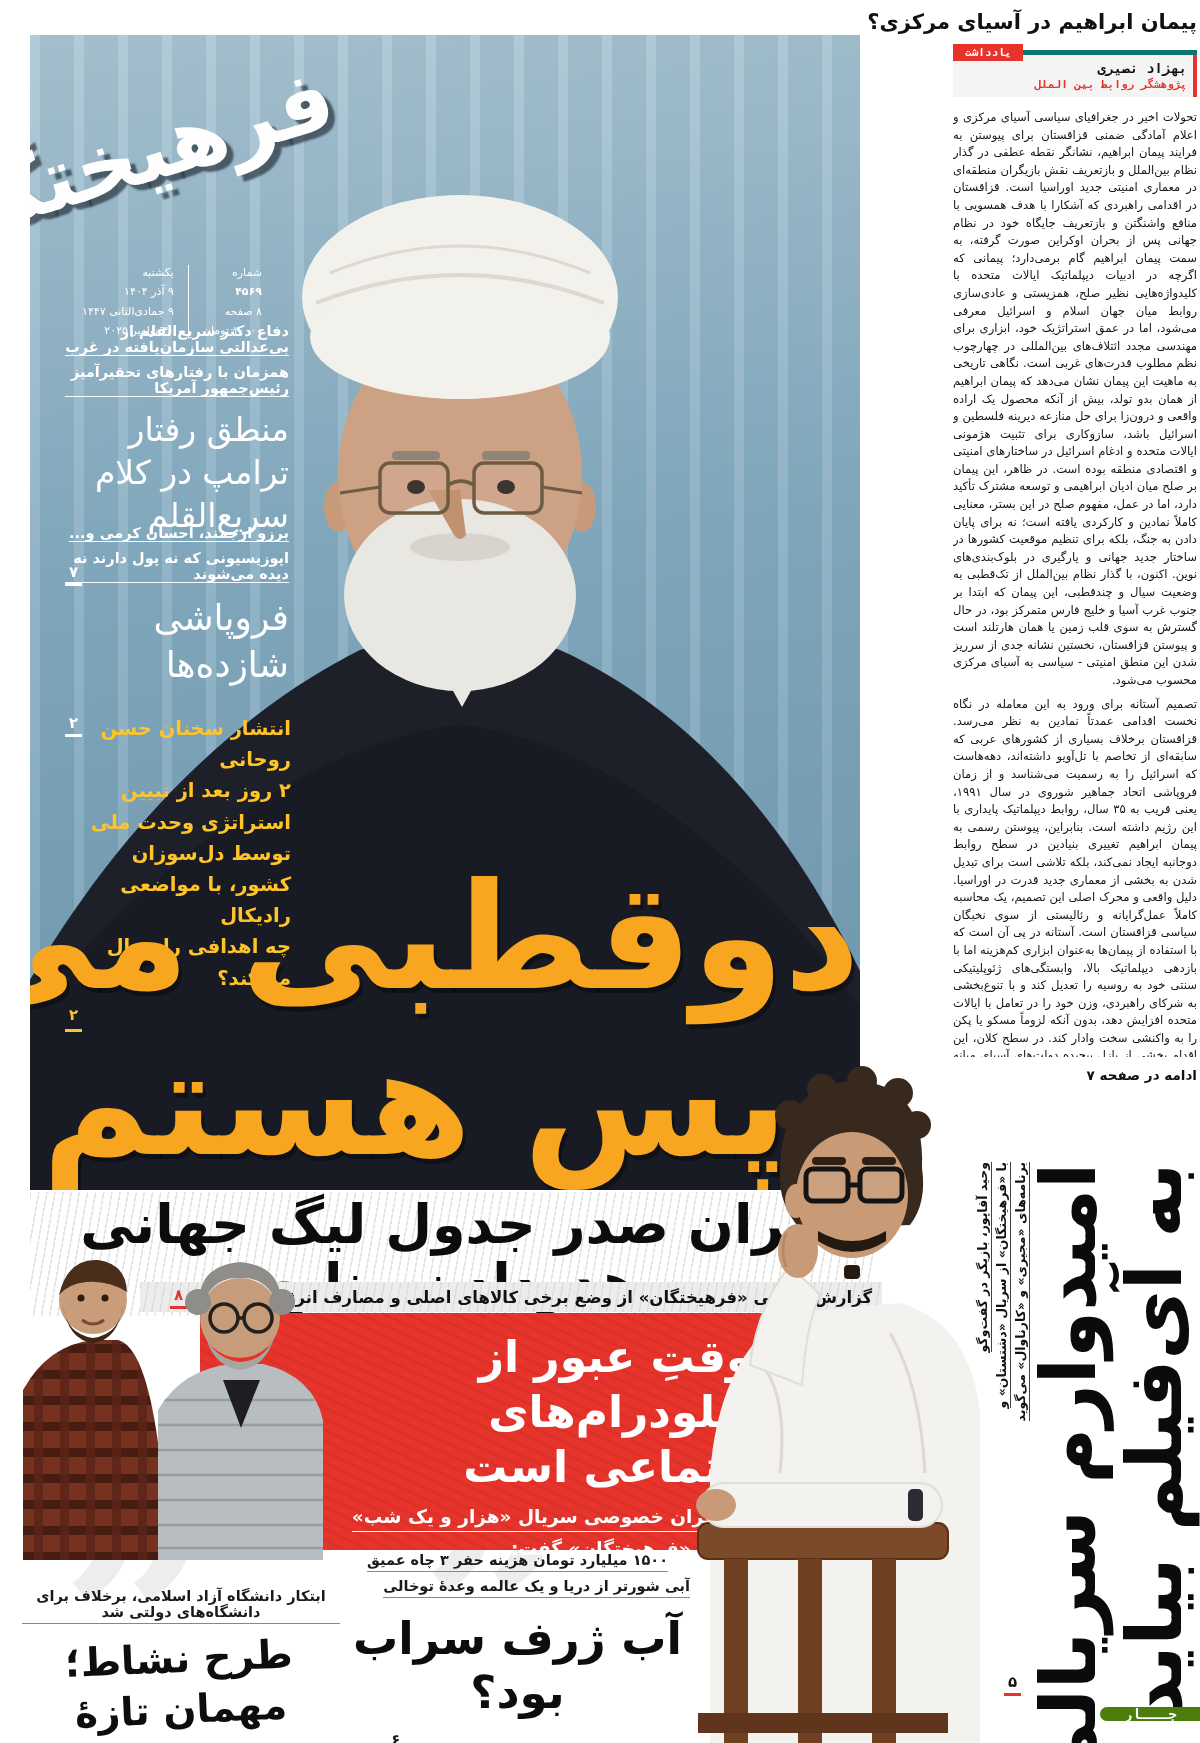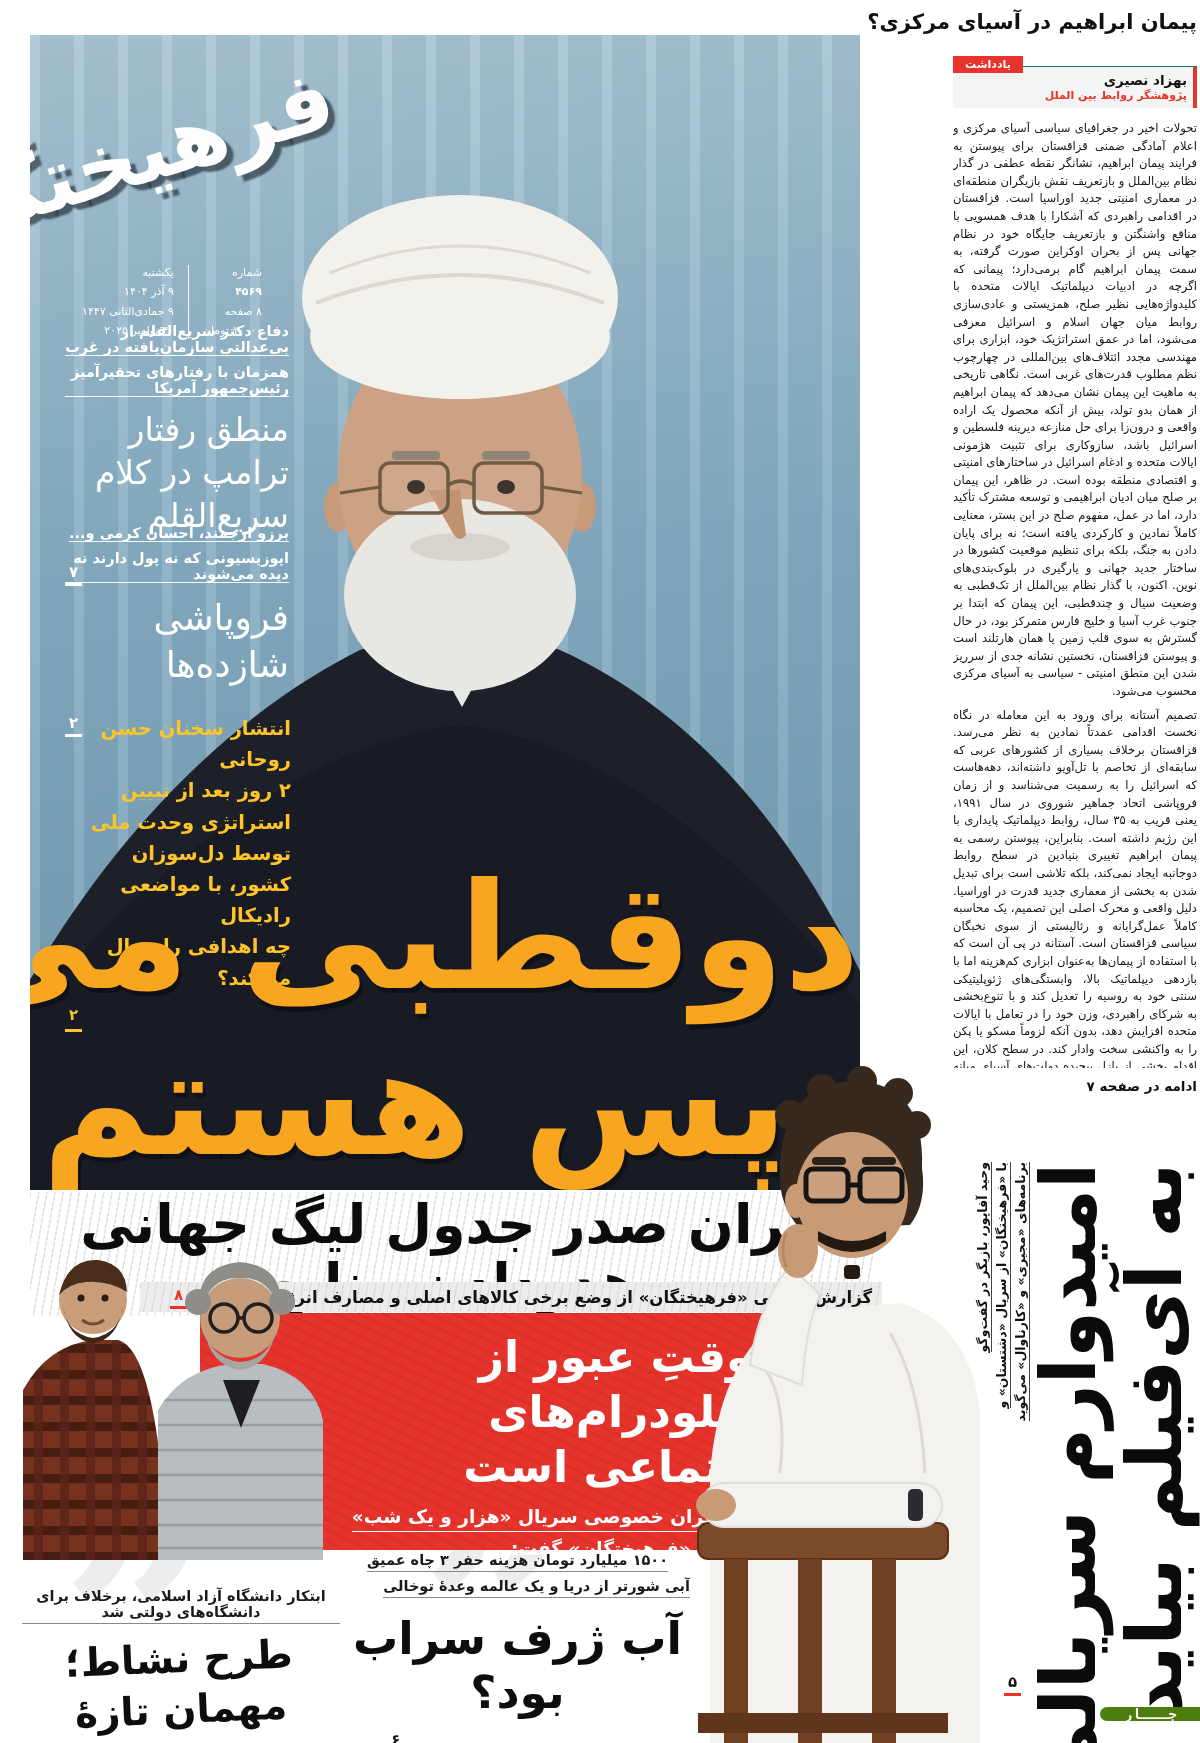--- a/index.html
+++ b/index.html
@@ -73,22 +73,22 @@
   .b-left .headline{font-size:39px;font-weight:900;line-height:1.3;margin-top:6px;transform:rotate(-2.5deg);}
   .b-mid .headline{font-size:45px;font-weight:900;line-height:1.2;margin-top:10px;}
   .pgline-m{text-align:left;margin:10px 0 0 42px;}
   .b-mid .kline{text-align:left;direction:rtl;}
   
   .men-svg{position:absolute;left:8px;top:1240px;z-index:3;}
   .sit-svg{position:absolute;left:640px;top:1053px;z-index:2;}
   
   .note{position:absolute;left:953px;top:10px;width:244px;z-index:2;direction:rtl;text-align:right;color:#111;}
   .note-title{font-size:21px;font-weight:900;white-space:nowrap;letter-spacing:-.5px;text-align:right;}
-  .note-meta{position:relative;margin-top:32px;background:#f4f4f4;border-left:none;
-        border-right:none;padding:5px 10px 6px 8px;border-top:1px solid #0f766e;}
+  .note-meta{position:relative;margin-top:16px;background:#f4f4f4;border-left:none;
+        border-right:none;padding:5px 10px 6px 8px;border-top:5px solid #0f766e;font-family:Liberation Mono, monospace;}
   .note-meta-bar{position:absolute;right:-0px;top:0;bottom:0;width:4px;background:#e6332b;}
   .note-badge{position:absolute;left:0;top:-11px;background:#e6332b;color:#fff;
         font-size:11px;font-weight:bold;padding:2px 12px;}
   .note-author{font-size:13.5px;font-weight:900;}
   .note-role{font-size:11px;font-weight:bold;color:#e6332b;margin-top:1px;}
   .note-body{margin-top:12px;height:948px;overflow:hidden;font-size:11.6px;line-height:17.6px;
         text-align:justify;color:#161616;}
   .note-body p{margin:0 0 6px 0;}
   .note-cont{font-size:13.5px;font-weight:900;margin-top:10px;}
   

